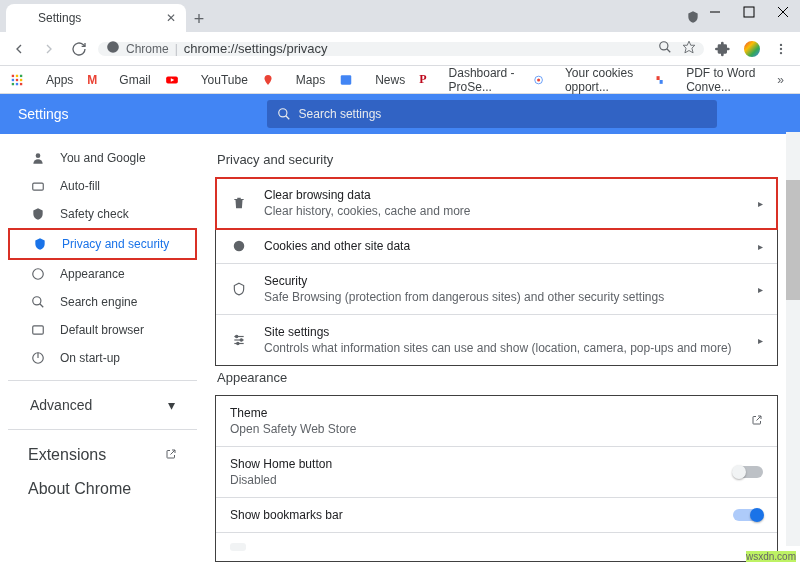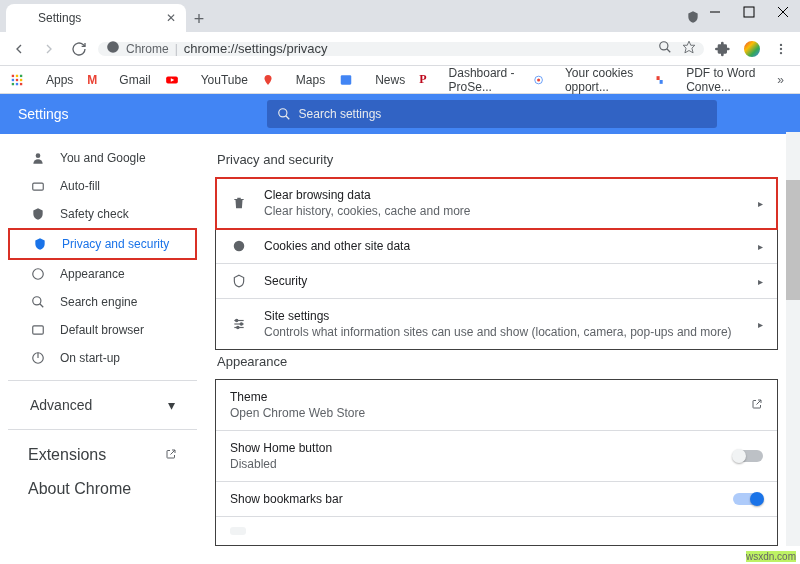--- a/index.html
+++ b/index.html
@@ -341,20 +341,21 @@
         <span class="row-arrow">▸</span>
       </div>
       <div class="row">
         <span class="row-icon">
             <svg width="14" height="14" viewBox="0 0 24 24" fill="none" stroke="currentColor" stroke-width="2">
               <path d="M12 2l8 4v6c0 5-3.5 9-8 10-4.5-1-8-5-8-10V6l8-4z"></path>
             </svg>
           </span>
         <div class="row-text">
             <div class="row-title">Security</div>
+            <div class="row-sub">Safe Browsing (protection from dangerous sites) and other security settings</div>
           </div>
         <span class="row-arrow">▸</span>
       </div>
       <div class="row">
         <span class="row-icon">
             <svg width="14" height="14" viewBox="0 0 24 24" fill="none" stroke="currentColor" stroke-width="2">
               <line x1="4" y1="6" x2="20" y2="6"></line>
               <line x1="4" y1="12" x2="20" y2="12"></line>
               <line x1="4" y1="18" x2="20" y2="18"></line>
               <circle cx="8" cy="6" r="2" fill="currentColor"></circle>
@@ -368,21 +369,21 @@
           </div>
         <span class="row-arrow">▸</span>
       </div>
     </div>
 
     <div class="section-title">Appearance</div>
     <div class="card">
       <div class="row">
         <div class="row-text">
             <div class="row-title">Theme</div>
-            <div class="row-sub">Open Chrome Web Store</div>
+            <div class="row-sub">Open Safety Web Store</div>
           </div>
         <span class="row-arrow"><svg width="12" height="12" viewBox="0 0 24 24" fill="none" stroke="#5f6368" stroke-width="2">
               <path d="M14 4h6v6M20 4l-9 9M19 14v5a1 1 0 01-1 1H5a1 1 0 01-1-1V6a1 1 0 011-1h5"></path>
             </svg></span>
       </div>
       <div class="row">
         <div class="row-text">
             <div class="row-title">Show Home button</div>
             <div class="row-sub">Disabled</div>
           </div>

